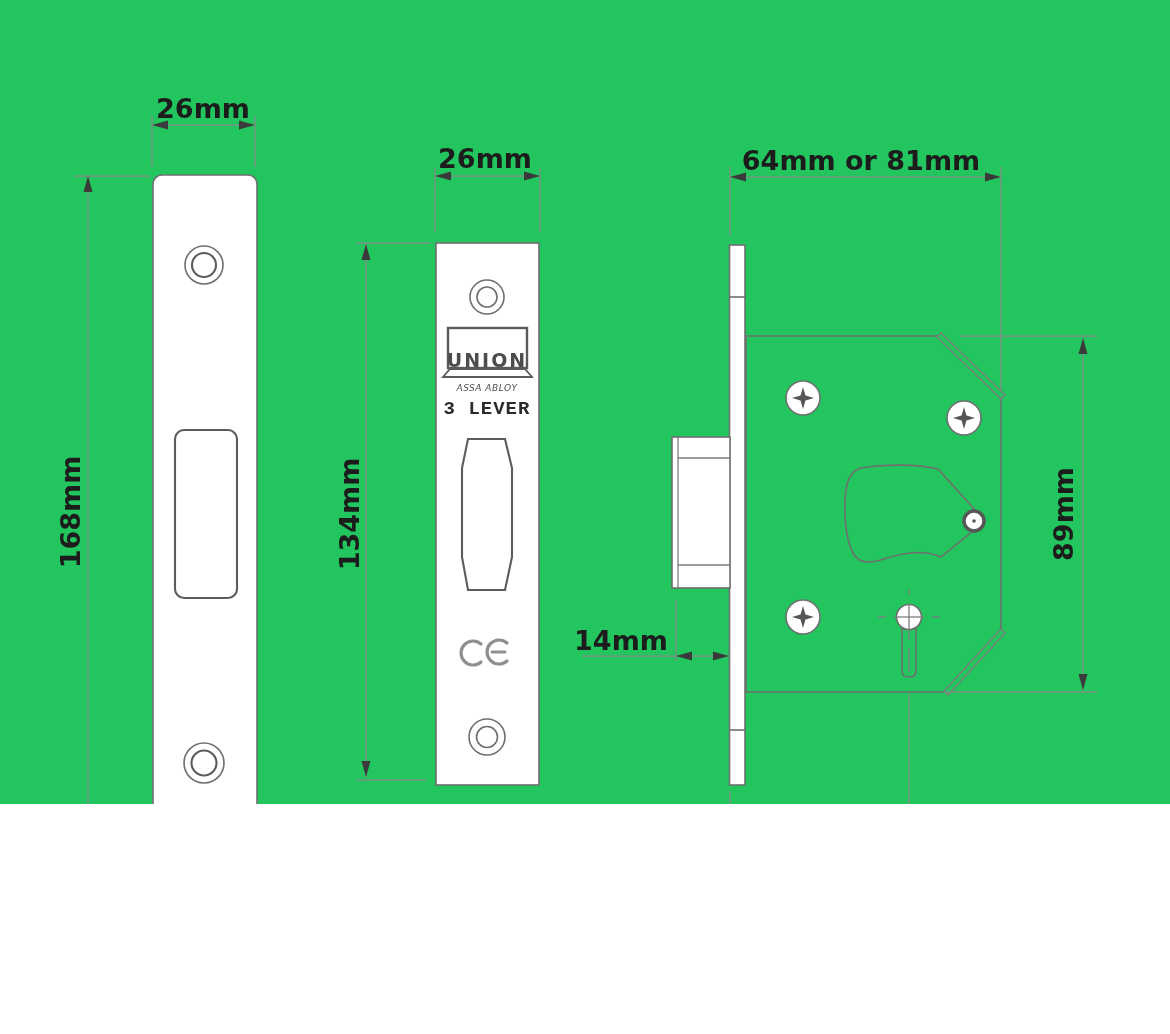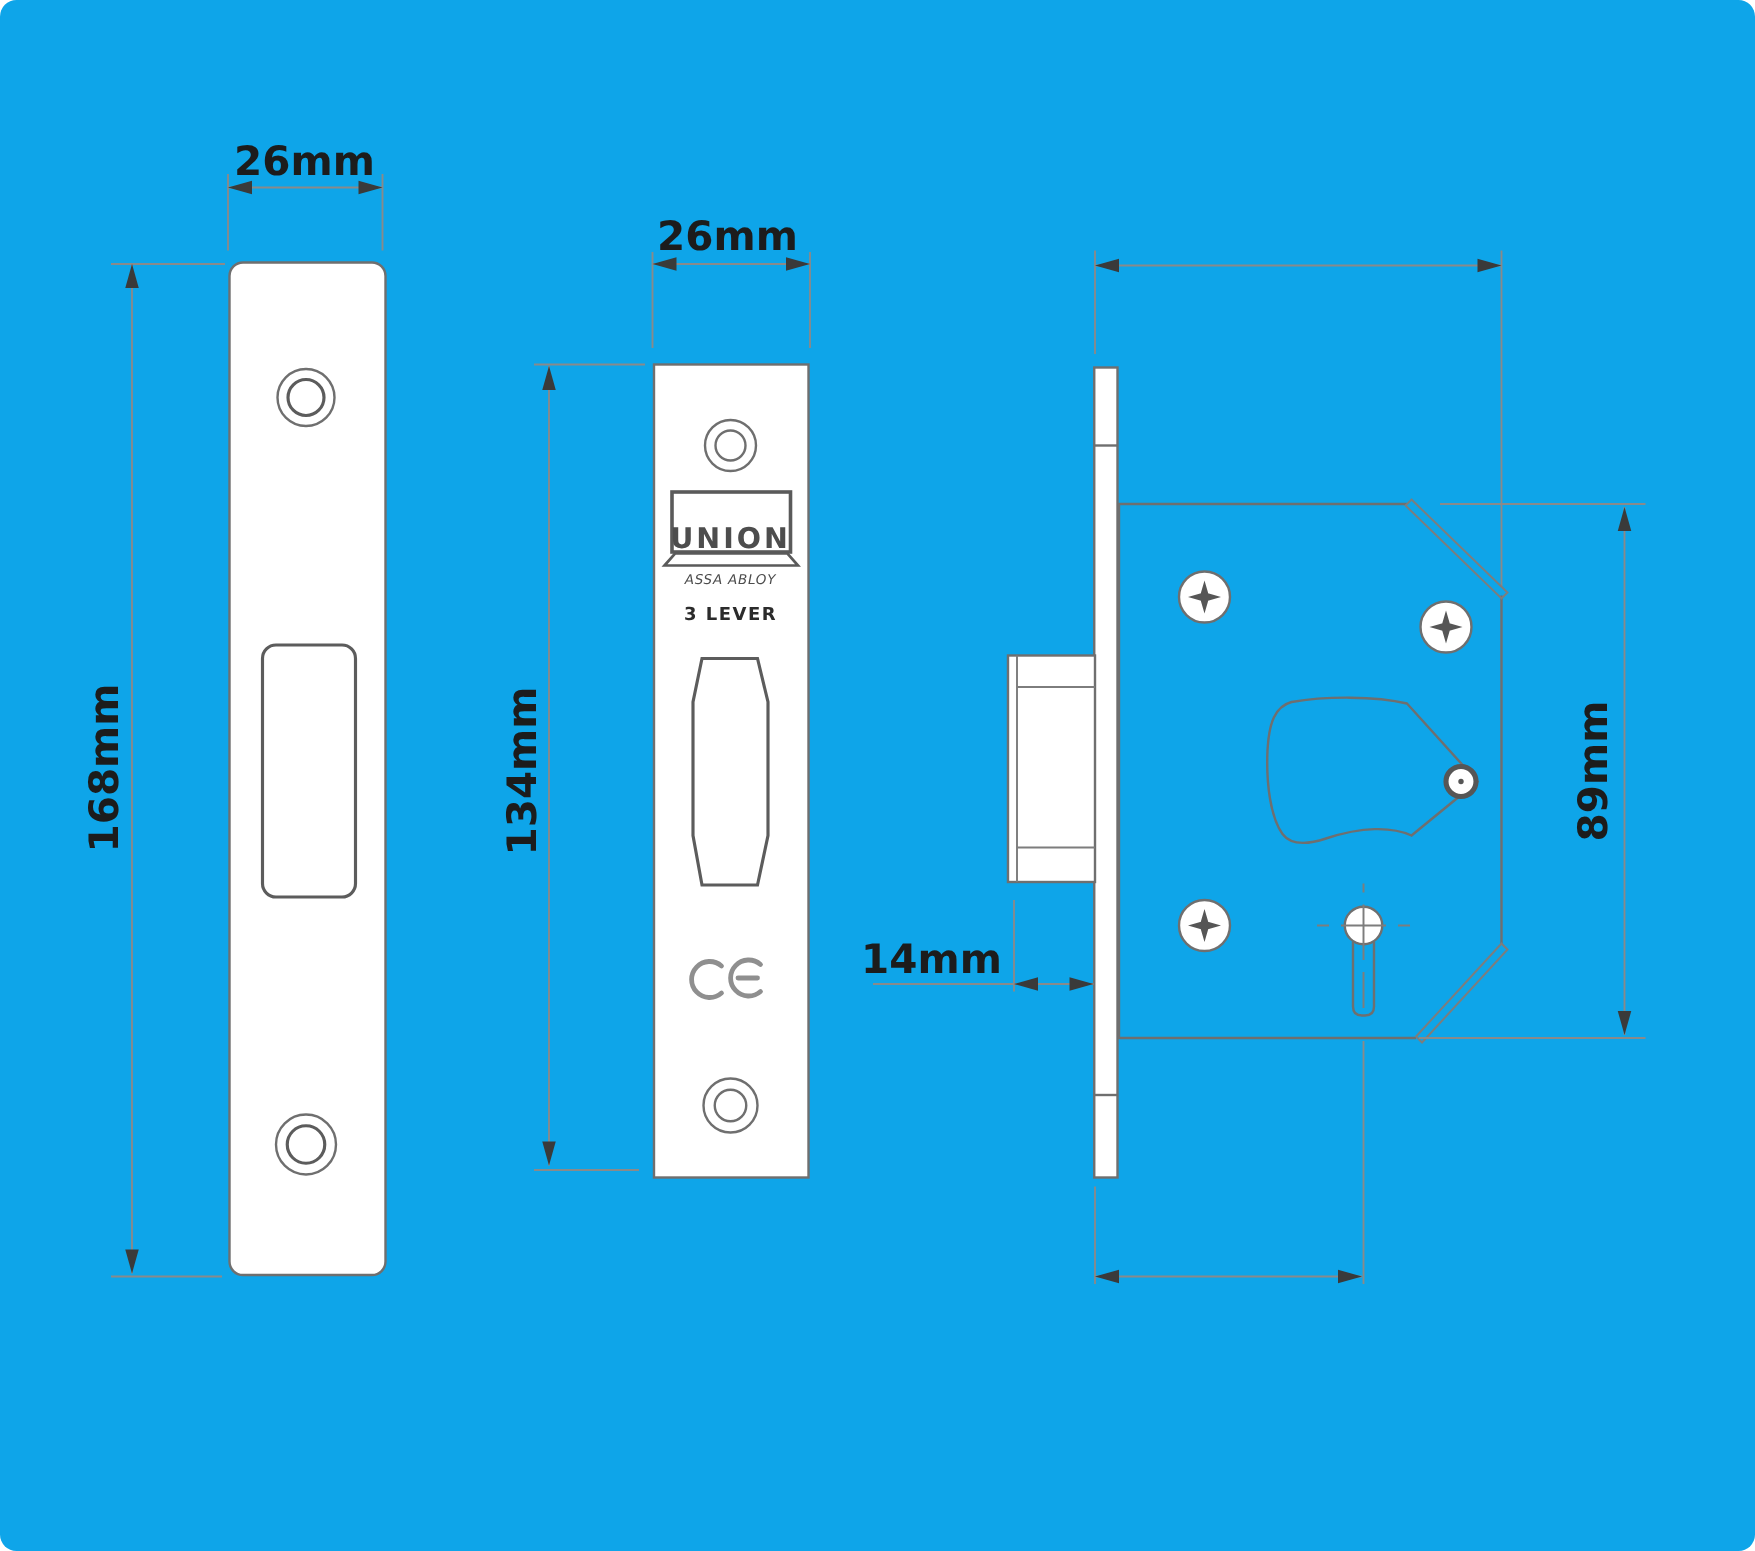--- a/index.html
+++ b/index.html
@@ -1,22 +1,21 @@
 <!DOCTYPE html>
 <html><head>
 <meta charset="utf-8">
 <style>
   html,body{margin:0;padding:0;background:#ffffff;}
   #canvas{
     position:relative;
-    width:1170px;height:1034px;
-    background:#0ea5e9;
+    width:1170px;height:804px;
+    background:#22c55e;
     overflow:hidden;
     font-family:"DejaVu Sans","Liberation Sans",sans-serif;
-    border-radius:11px;
   }
   #linework{position:absolute;left:0;top:0;}
   .geo{stroke:#6f6f6f;stroke-width:1.6;fill:none;}
   .geo-fill{stroke:#6f6f6f;stroke-width:1.6;fill:#ffffff;}
   .geo2{stroke:#5c5c5c;stroke-width:2.1;fill:#ffffff;}
   .thin{stroke:#7d7d7d;stroke-width:1.3;fill:none;}
   .dim{stroke:#8a8a8a;stroke-width:1.25;fill:none;}
   .arr{fill:#3a3a3a;stroke:none;}
   .dark{fill:#565656;stroke:none;}
   .ce{stroke:#8f8f8f;stroke-width:3.2;fill:none;stroke-linecap:round;}
@@ -32,23 +31,24 @@
     letter-spacing:2px;white-space:nowrap;line-height:1;
     transform:translate(-50%,-50%);
     margin-top:12px;
   }
   .brand-sub{
     position:absolute;font-size:9px;font-weight:400;font-style:italic;color:#4d4d4d;
     letter-spacing:.5px;white-space:nowrap;line-height:1;
     transform:translate(-50%,-50%);
   }
   .lever{
-    position:absolute;font-size:12px;font-weight:700;color:#2b2b2b;
+    position:absolute;font-size:19px;font-weight:700;color:#2b2b2b;
     letter-spacing:1px;white-space:nowrap;line-height:1;
     transform:translate(-50%,-50%);
+    font-family:Liberation Mono, monospace;
   }
   .sr{position:absolute;opacity:0;pointer-events:none;transform:translate(-50%,-50%);}
 </style>
 </head>
 <body>
 
 <div id="canvas">
 
   <svg id="linework" width="1170" height="1034" viewBox="0 0 1170 1034">
 
@@ -178,15 +178,16 @@
   <div class="lbl rot" style="left:70px;top:512px;">168mm</div>
 
   <div class="lbl" style="left:485px;top:158px;">26mm</div>
   <div class="lbl rot" style="left:349px;top:514px;">134mm</div>
 
   <div class="brand" style="left:487px;top:348px;">UNION</div>
   <div class="brand-sub" style="left:487px;top:388px;">ASSA ABLOY</div>
   <div class="lever" style="left:487px;top:409px;">3 LEVER</div>
   <span class="sr" style="left:485px;top:652px;">CE</span>
 
+  <div class="lbl" style="left:861px;top:160px;">64mm or 81mm</div>
   <div class="lbl rot" style="left:1063px;top:514px;">89mm</div>
   <div class="lbl" style="left:621px;top:640px;">14mm</div>
 </div>
 
 </body></html>

